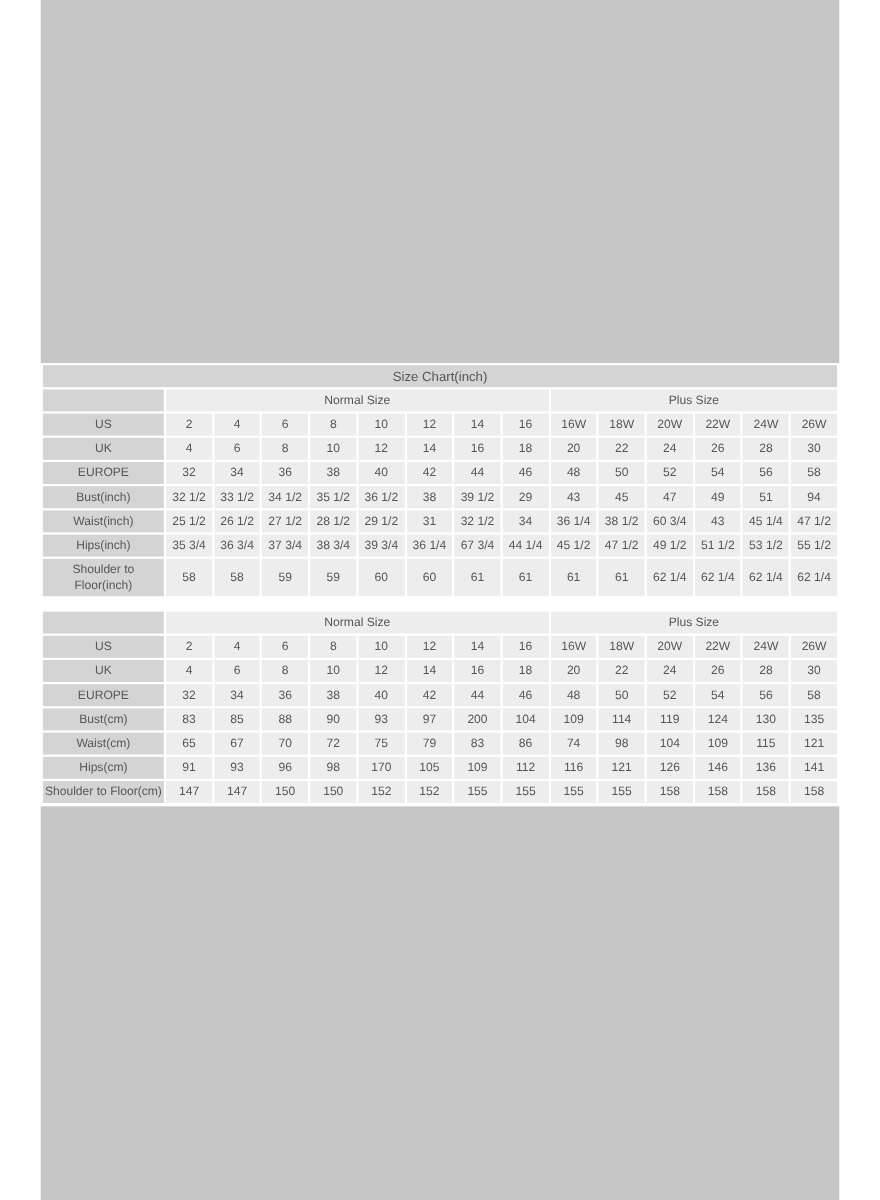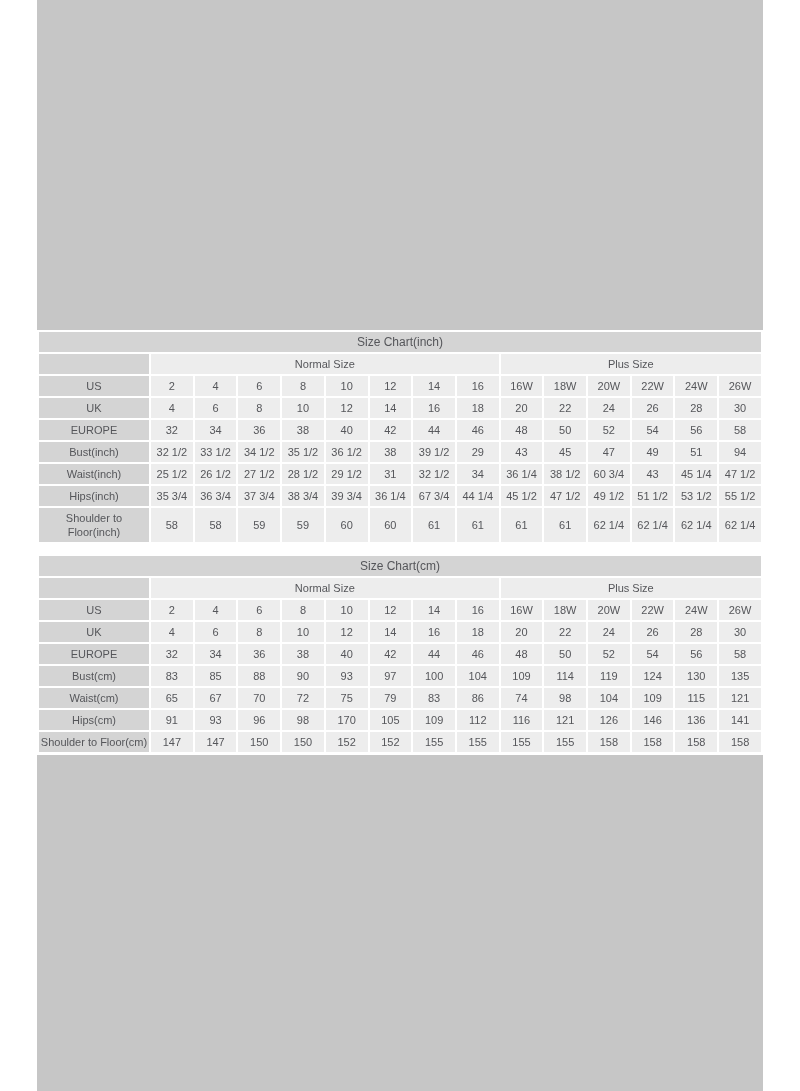--- a/index.html
+++ b/index.html
@@ -206,23 +206,20 @@
 
     <div class="table-gap"></div>
 
     <table class="size-chart">
       <colgroup>
           <col class="label-col">
           <col span="14">
         </colgroup>
       <tbody>
           <tr>
-            <td class="title-cell" colspan="15"><span>Size Chart(cm)</span></td>
-          </tr>
-          <tr>
             <td class="corner-cell"></td>
             <td class="group-cell" colspan="8"><span>Normal Size</span></td>
             <td class="group-cell" colspan="6"><span>Plus Size</span></td>
           </tr>
           <tr>
             <td class="label-cell"><span>US</span></td>
             <td class="data-cell"><span>2</span></td>
             <td class="data-cell"><span>4</span></td>
             <td class="data-cell"><span>6</span></td>
             <td class="data-cell"><span>8</span></td>
@@ -272,21 +269,21 @@
             <td class="data-cell"><span>58</span></td>
           </tr>
           <tr>
             <td class="label-cell"><span>Bust(cm)</span></td>
             <td class="data-cell"><span>83</span></td>
             <td class="data-cell"><span>85</span></td>
             <td class="data-cell"><span>88</span></td>
             <td class="data-cell"><span>90</span></td>
             <td class="data-cell"><span>93</span></td>
             <td class="data-cell"><span>97</span></td>
-            <td class="data-cell"><span>100</span></td>
+            <td class="data-cell"><span>200</span></td>
             <td class="data-cell"><span>104</span></td>
             <td class="data-cell"><span>109</span></td>
             <td class="data-cell"><span>114</span></td>
             <td class="data-cell"><span>119</span></td>
             <td class="data-cell"><span>124</span></td>
             <td class="data-cell"><span>130</span></td>
             <td class="data-cell"><span>135</span></td>
           </tr>
           <tr>
             <td class="label-cell"><span>Waist(cm)</span></td>

